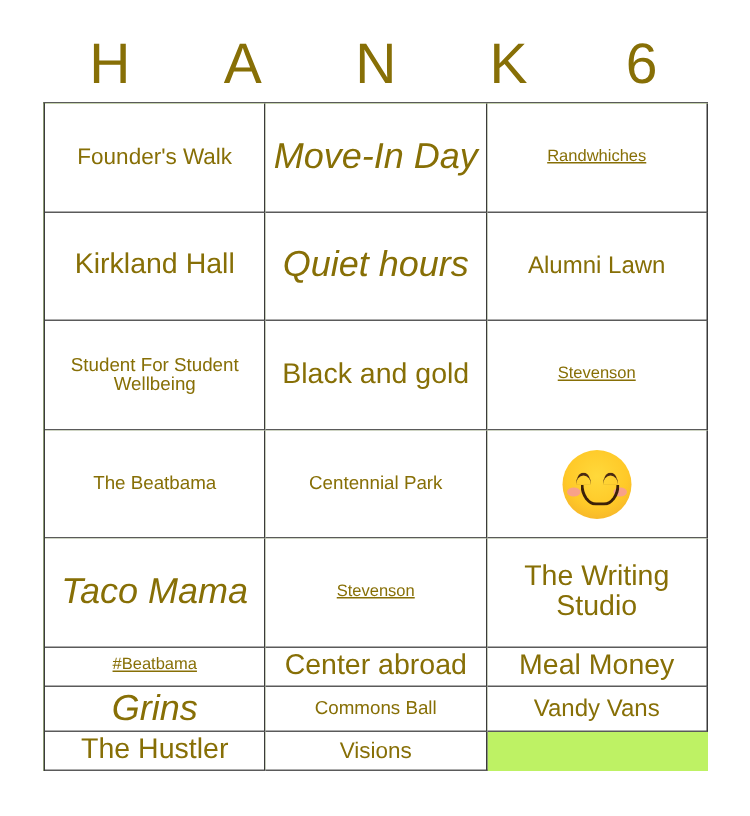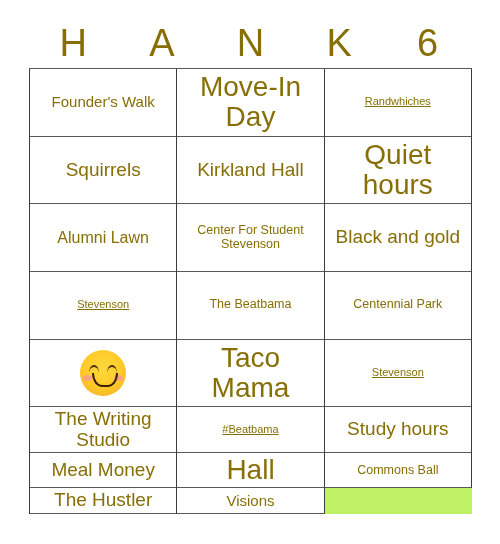--- a/index.html
+++ b/index.html
@@ -70,21 +70,21 @@
   }
   .cell-text {
     color: #876F06;
     line-height: 1.08;
     display: block;
     width: 100%;
     word-break: break-word;
     hyphens: none;
   }
   
-  .fs-xl  { font-size: 28px; }
+  .fs-xl  { font-size: 24px; font-style: italic; }
   .fs-lg  { font-size: 16px; }
   .fs-md  { font-size: 19px; }
   .fs-sm  { font-size: 15px; }
   .fs-xs  { font-size: 12.5px; }
   .fs-xxs { font-size: 11px; text-decoration: underline; }
 
   
   .free-space {
     position: relative;
     width: 46px;
@@ -149,33 +149,30 @@
       <div class="cell">
         <span class="cell-text fs-sm">Founder's Walk</span>
       </div>
       <div class="cell">
         <span class="cell-text fs-xl">Move-In Day</span>
       </div>
       <div class="cell">
         <span class="cell-text fs-xxs">Randwhiches</span>
       </div>
       <div class="cell">
-        <span class="cell-text fs-md">Squirrels</span>
-      </div>
-      <div class="cell">
         <span class="cell-text fs-md">Kirkland Hall</span>
       </div>
       <div class="cell">
         <span class="cell-text fs-xl">Quiet hours</span>
       </div>
       <div class="cell">
         <span class="cell-text fs-lg">Alumni Lawn</span>
       </div>
       <div class="cell">
-        <span class="cell-text fs-xs">Center For Student Stevenson</span>
+        <span class="cell-text fs-xs">Student For Student Wellbeing</span>
       </div>
       <div class="cell">
         <span class="cell-text fs-md">Black and gold</span>
       </div>
       <div class="cell">
         <span class="cell-text fs-xxs">Stevenson</span>
       </div>
       <div class="cell">
         <span class="cell-text fs-xs">The Beatbama</span>
       </div>
@@ -199,32 +196,35 @@
       <div class="cell">
         <span class="cell-text fs-xxs">Stevenson</span>
       </div>
       <div class="cell">
         <span class="cell-text fs-md">The Writing Studio</span>
       </div>
       <div class="cell">
         <span class="cell-text fs-xxs">#Beatbama</span>
       </div>
       <div class="cell">
-        <span class="cell-text fs-md">Study hours</span>
+        <span class="cell-text fs-md">Center abroad</span>
       </div>
       <div class="cell">
         <span class="cell-text fs-md">Meal Money</span>
       </div>
       <div class="cell">
-        <span class="cell-text fs-xl">Hall</span>
+        <span class="cell-text fs-xl">Grins</span>
       </div>
       <div class="cell">
         <span class="cell-text fs-xs">Commons Ball</span>
       </div>
       <div class="cell">
+        <span class="cell-text fs-lg">Vandy Vans</span>
+      </div>
+      <div class="cell">
         <span class="cell-text fs-md">The Hustler</span>
       </div>
       <div class="cell">
         <span class="cell-text fs-sm">Visions</span>
       </div>
     </div>
 
 </div>
 
 </body></html>

